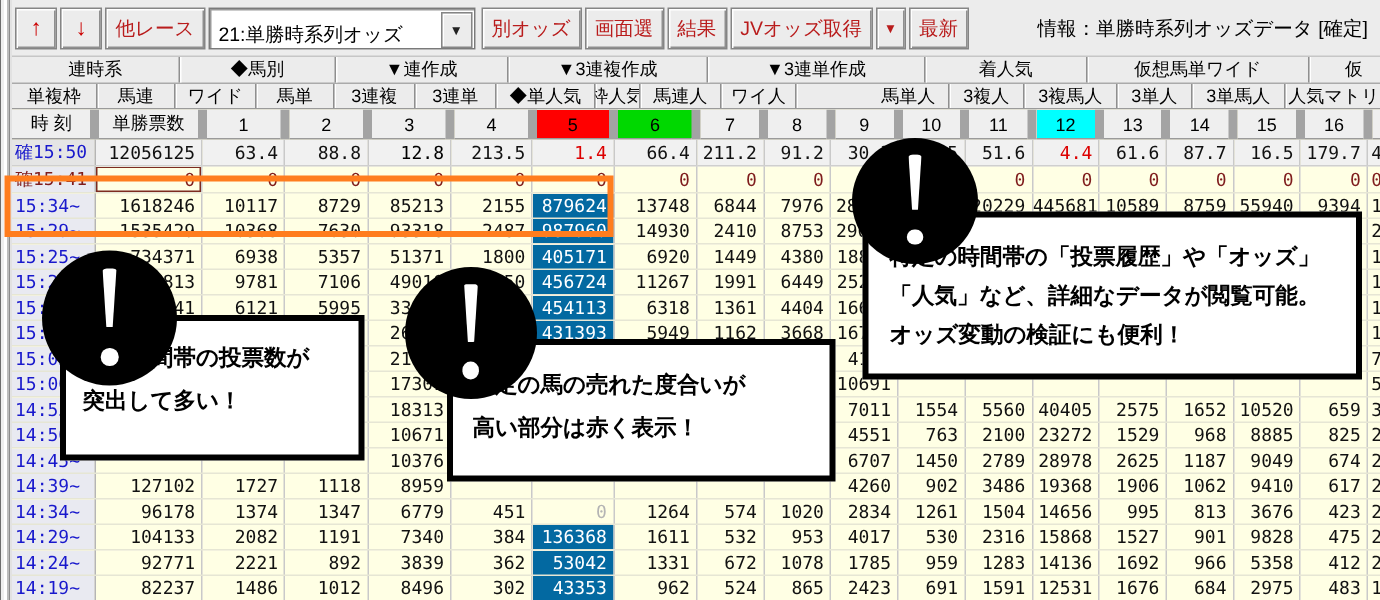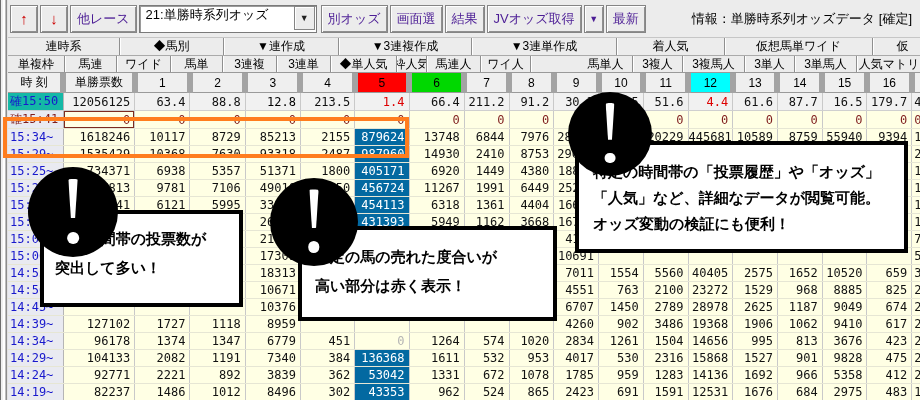--- a/index.html
+++ b/index.html
@@ -5,24 +5,24 @@
   html,body{margin:0;padding:0;}
   #screen{position:relative;width:920px;height:400px;overflow:hidden;background:#ececec;
     font-family:"Liberation Sans",sans-serif;-webkit-font-smoothing:none;}
   
   #leftstrip{position:absolute;left:0;top:0;width:8px;height:400px;z-index:5;
     background:linear-gradient(90deg,#6e6e6e 0 1px,#efefef 1px 3px,#ffffff 3px 5px,#bdbdbd 5px 6px,#8d8d8d 6px 7px,#e2e2e2 7px 8px);}
   
   #toolbar{position:absolute;left:8px;top:0;width:912px;height:38px;background:#ececec;
     border-bottom:1px solid #c6c6c6;display:flex;align-items:center;padding-left:2px;box-sizing:border-box;}
   .btn{height:28px;background:#ececec;border:1px solid #858585;box-shadow:inset 1px 1px 0 #ffffff, inset -1px -1px 0 #8f8f8f;
-    display:flex;align-items:center;justify-content:center;font-size:13px;color:#4c1d95;padding:0 6px;margin-right:2px;box-sizing:border-box;}
+    display:flex;align-items:center;justify-content:center;font-size:13px;color:#b91c1c;padding:0 6px;margin-right:2px;box-sizing:border-box;}
   .btn.sq{width:28px;padding:0;font-weight:bold;font-size:15px;color:#cc0000;}
   .combo{height:26px;background:#fff;border:1px solid #7a7a7a;box-shadow:inset 1px 1px 0 #9a9a9a;
-    display:flex;align-items:flex-start;margin-right:4px;}
+    display:flex;align-items:flex-end;margin-right:4px;}
   .combo .val{font-size:13px;padding:0 6px;width:142px;white-space:nowrap;overflow:hidden;}
   .combo .arrow{width:19px;height:22px;margin-right:1px;background:#ececec;border:1px solid #858585;
     box-shadow:inset 1px 1px 0 #fff;display:flex;align-items:center;justify-content:center;font-size:9px;color:#222;}
   .btn.narrow{width:20px;padding:0;font-size:9px;}
   #info{margin-left:auto;font-size:13px;color:#000;padding-right:8px;white-space:nowrap;}
   
   .tabrow{position:absolute;left:8px;width:912px;display:flex;background:#ececec;box-sizing:border-box;}
   #tabrow1{top:38px;height:18px;border-bottom:1px solid #aaa;}
   #tabrow2{top:56px;height:17px;border-bottom:1px solid #9a9a9a;}
   .tab{height:100%;display:flex;align-items:center;justify-content:center;font-size:12px;color:#000;
@@ -33,21 +33,21 @@
   td,th{overflow:hidden;white-space:nowrap;box-sizing:border-box;}
   th{height:16px;background:#efefef;font-size:12px;font-weight:normal;color:#000;
     border-right:6px solid #a3a3a3;border-bottom:1px solid #9a9a9a;text-align:center;}
   th.h-red{background:#ff0000;}
   th.h-green{background:#00d800;}
   th.h-cyan{background:#00ffff;}
   td{height:17px;font-family:"DejaVu Sans Mono",monospace;font-size:12px;color:#111;
     text-align:right;padding:0 4px 0 0;border-right:1px solid #c9c9c9;border-bottom:1px solid #e6e6d4;background:#ffffe4;}
   td.time{font-family:"DejaVu Sans Mono",monospace;background:#e9eaf1;color:#1818cc;text-align:left;padding:0 0 0 2px;border-right:1px solid #b5b5b5;}
   tr.r-odds td{background:#f1f1f1;border-bottom:1px solid #cfcfcf;}
-  tr.r-odds td.time{background:#14b8a6;}
+  tr.r-odds td.time{background:#e5e5e5;}
   tr.r-zero td{color:#7f1d1d;}
   td.hot{background:#0369a1;color:#ffffff;}
   td.green{background:#00d800;color:#000;}
   td.fav1{background:#ffff00;color:#dd0000;}
   td.fav2{background:#00ffff;color:#dd0000;}
   td.muted{color:#b4b4b4;}
   td.pl{text-align:left;padding-left:3px;}
   td.boxed{box-shadow:inset 0 0 0 1px #7d2b20;}
   td.c17{text-align:left;padding-left:2px;}
   

